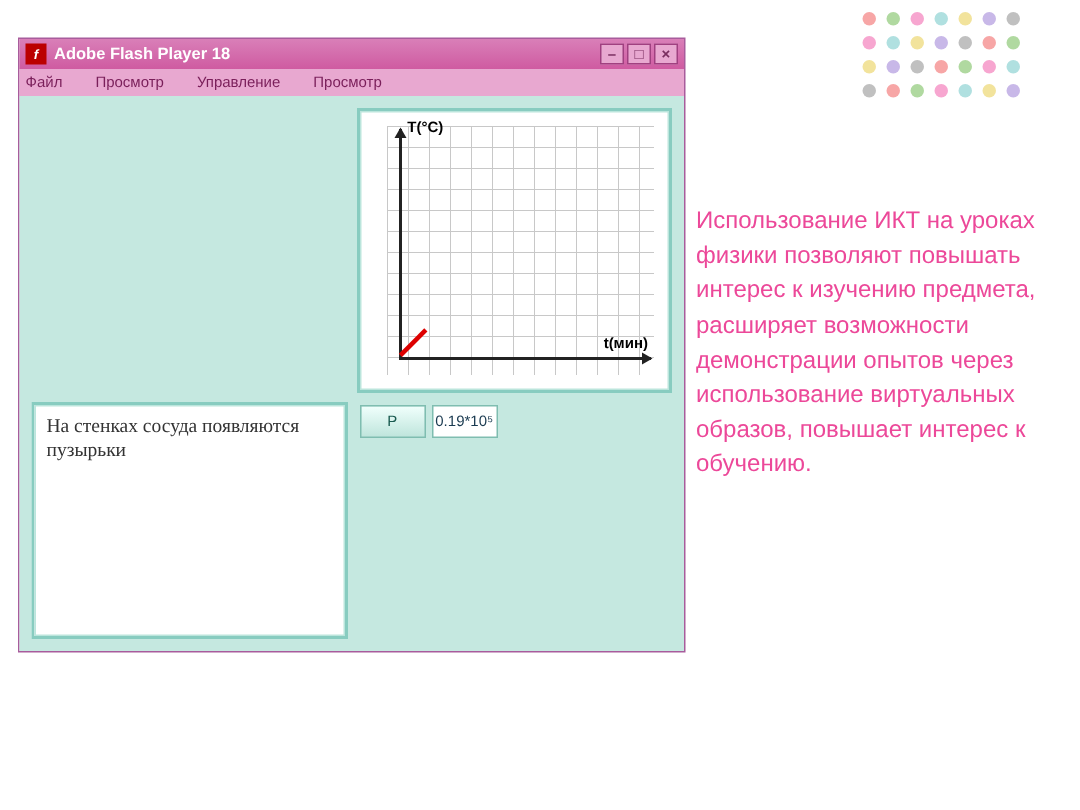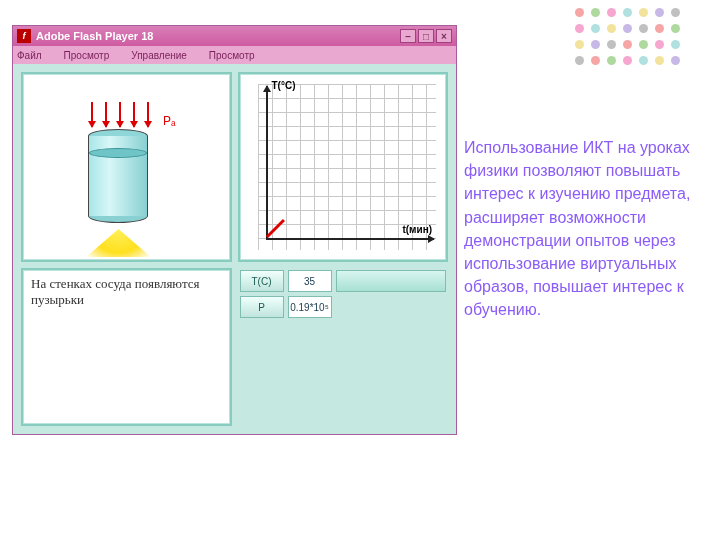--- a/index.html
+++ b/index.html
@@ -101,21 +101,21 @@
     background: linear-gradient(#d8f5ef, #a8e0d4);
     border: 1px solid #7fbdb0;
   }
   .sidetext {
     position: absolute;
     top: 136px;
     left: 464px;
     width: 250px;
     font-size: 16px;
     line-height: 1.45;
-    color: #8b5cf6;
+    color: #ec4899;
   }
   
   .cylinder {
     position: absolute; left: 65px; top: 55px; width: 60px; height: 95px;
   }
   .cyl-top { width: 60px; height: 14px; border-radius: 50%; background: #8ed6d8; border: 1px solid #444; }
   .cyl-body { width: 60px; height: 80px; background: linear-gradient(to right, #a8e6e8 0%, #d8f7f8 35%, #88d0d2 100%); border-left: 1px solid #444; border-right: 1px solid #444; margin-top: -7px; position: relative; }
   .cyl-liquid-top { position: absolute; top: 12px; width: 58px; height: 10px; border-radius: 50%; background: #6ec4c6; border: 1px solid #3a9294; left: 0; }
   .cyl-bottom { width: 60px; height: 14px; border-radius: 50%; background: #88d0d2; border: 1px solid #444; margin-top: -7px; }
   .arrow-down { position: absolute; width: 2px; height: 25px; background: #d00; top: 28px; }
@@ -183,57 +183,36 @@
     <span class="titlebtn">×</span>
   </div>
   <div class="menubar">
     <span>Файл</span>
     <span>Просмотр</span>
     <span>Управление</span>
     <span>Просмотр</span>
   </div>
   <div class="content">
 
-    <div class="panel experiment">
-      <div class="arrow-down" style="left:68px"></div>
-      <div class="arrow-down" style="left:82px"></div>
-      <div class="arrow-down" style="left:96px"></div>
-      <div class="arrow-down" style="left:110px"></div>
-      <div class="arrow-down" style="left:124px"></div>
-      <span class="pa-label">Pₐ</span>
-      <div class="cylinder">
-        <div class="cyl-top"></div>
-        <div class="cyl-body">
-            <div class="cyl-liquid-top"></div>
-          </div>
-        <div class="cyl-bottom"></div>
-      </div>
-      <div class="flame"></div>
-    </div>
 
     <div class="panel graph">
       <div class="grid"></div>
       <div class="axis-y"></div>
       <div class="axis-x"></div>
       <span class="y-label">T(°C)</span>
       <span class="x-label">t(мин)</span>
       <div class="plot-line"></div>
     </div>
 
     <div class="panel caption">
       <span>На стенках сосуда появляются пузырьки</span>
     </div>
 
     <div class="controls" id="controls">
         <div class="ctrl-row">
-          <div class="ctrl-btn">T(C)</div>
-          <div class="ctrl-val">35</div>
-          <div class="ctrl-bar"></div>
-        </div>
-        <div class="ctrl-row">
           <div class="ctrl-btn">P</div>
           <div class="ctrl-val">0.19*10⁵</div>
         </div>
       </div>
 
   </div>
 </div>
 
 <div class="sidetext">   Использование ИКТ на уроках физики позволяют повышать интерес к изучению предмета, расширяет возможности демонстрации опытов через использование виртуальных образов, повышает интерес к обучению.</div>
 

